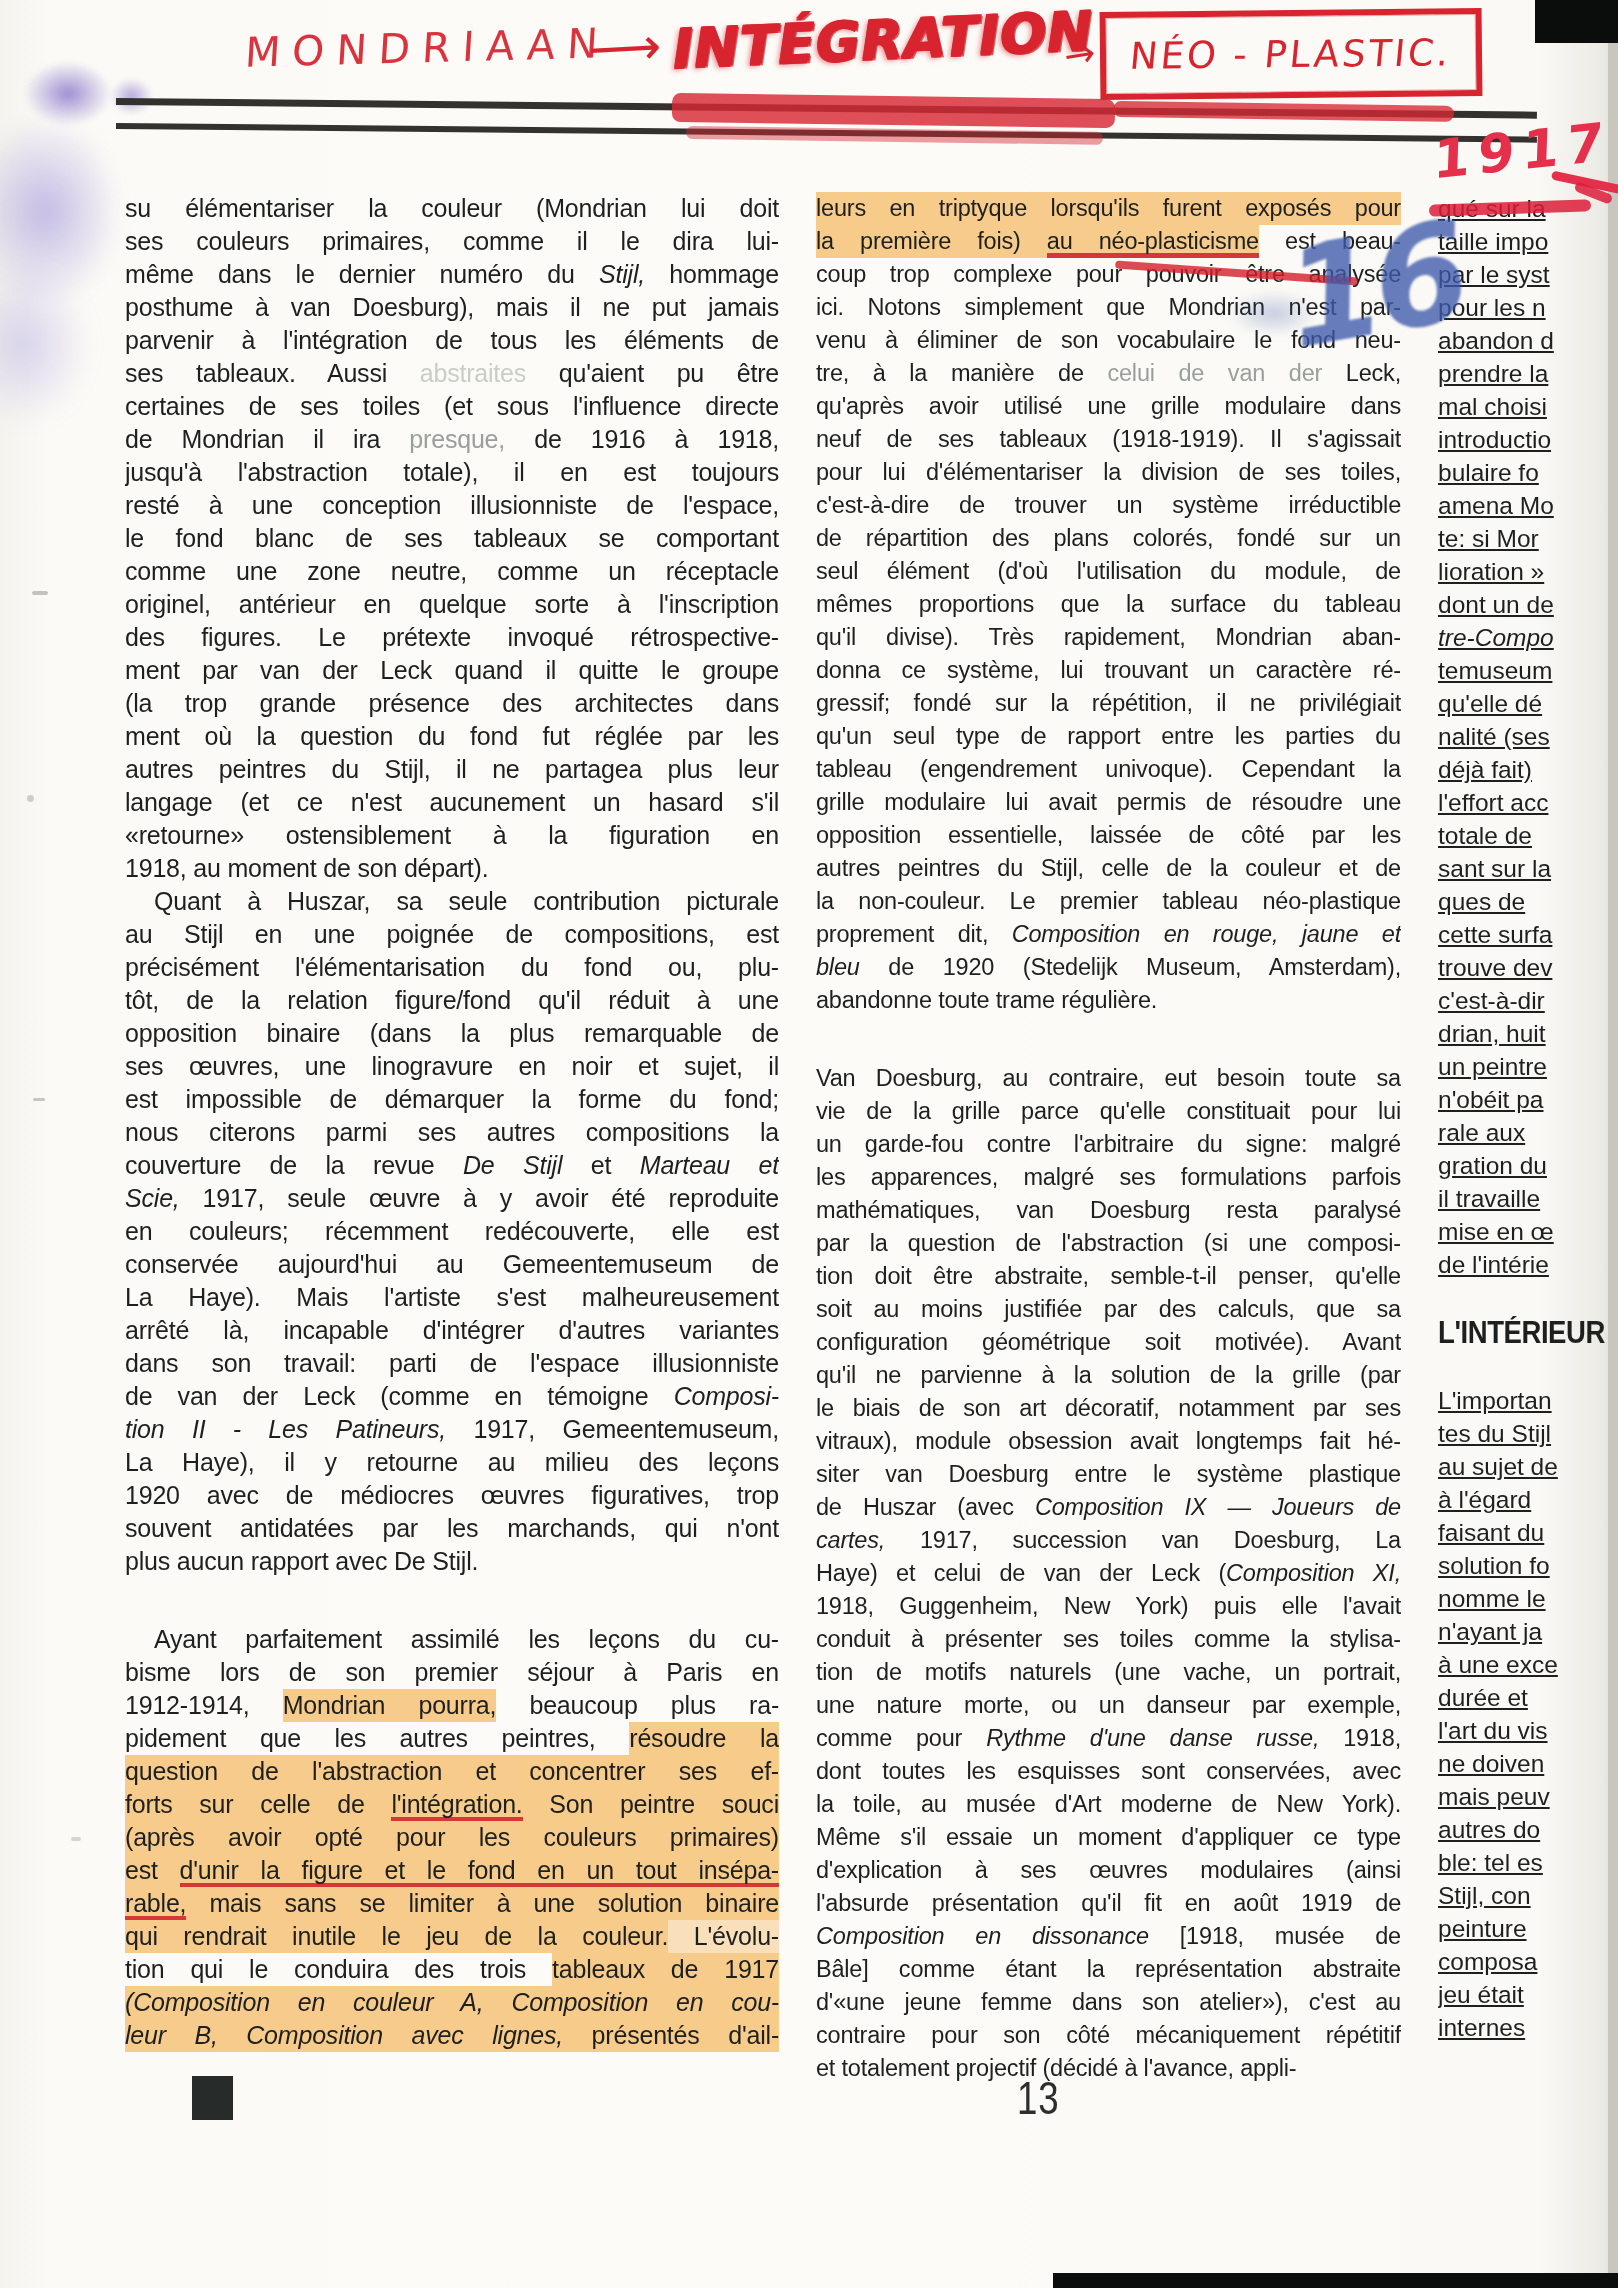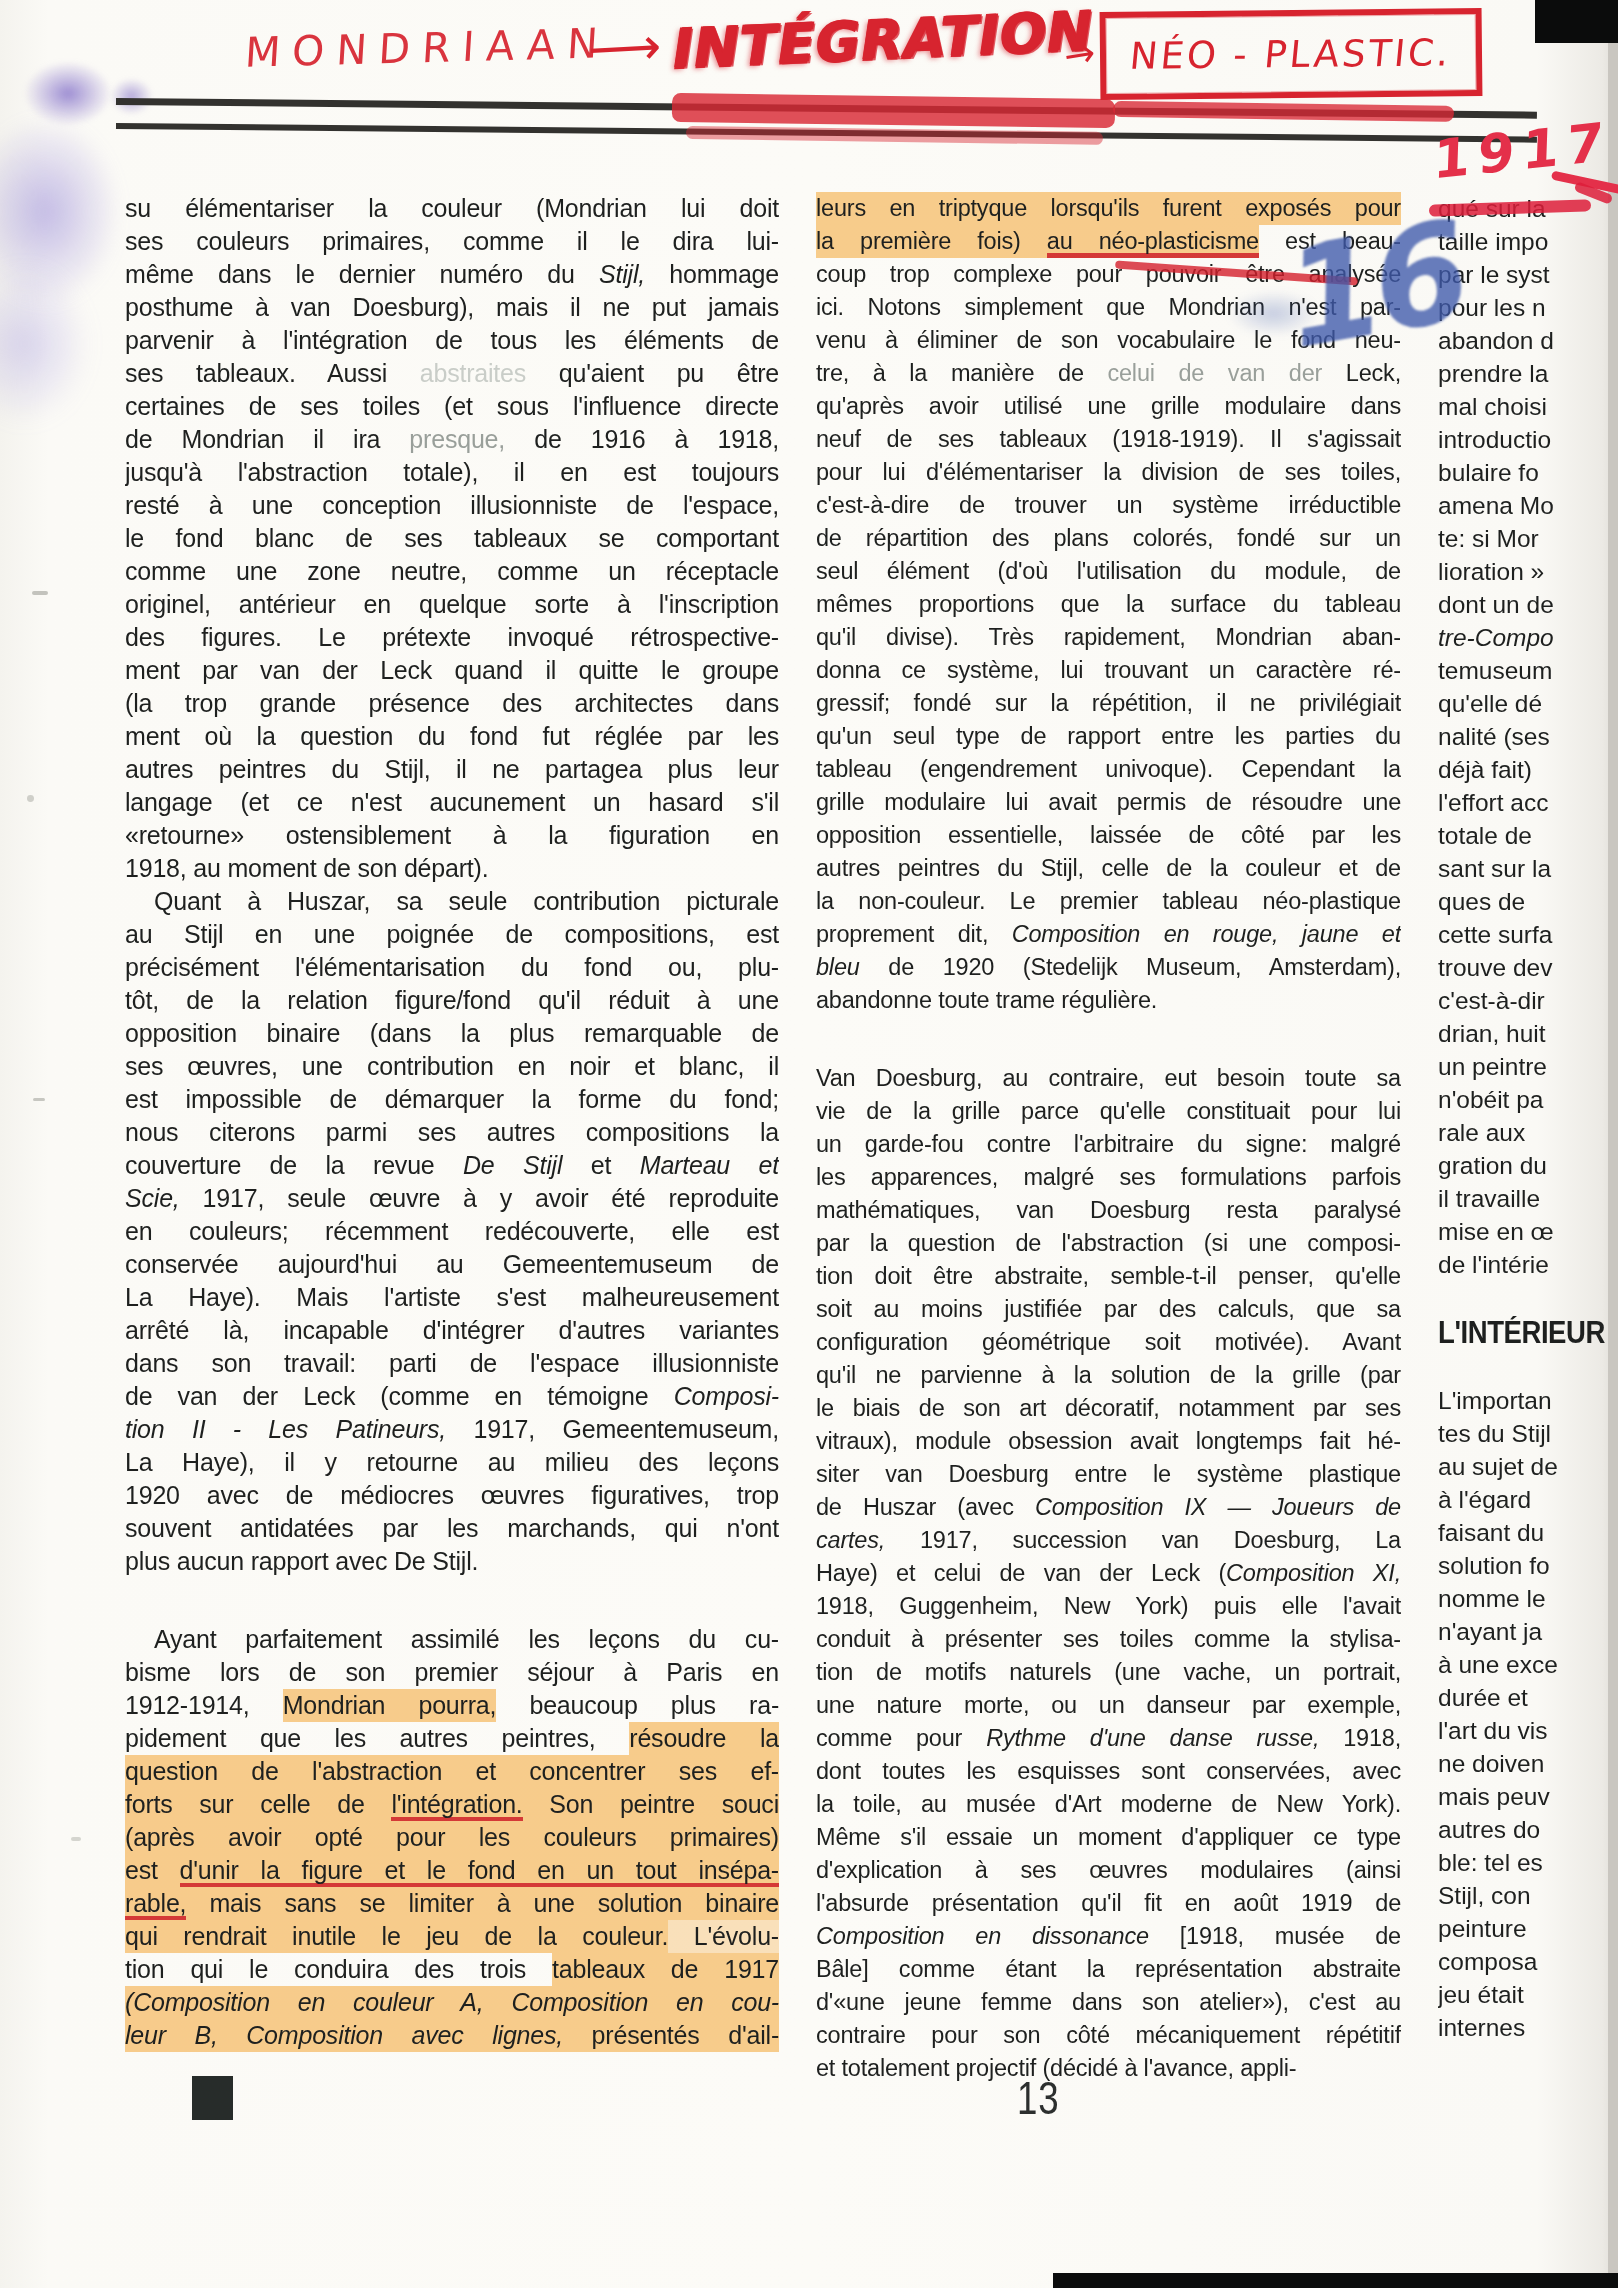--- a/index.html
+++ b/index.html
@@ -5,21 +5,21 @@
   html,body{margin:0;padding:0;background:#e8e6e1;}
   .canvas{
     position:relative; width:1618px; height:2289px; overflow:hidden;
     background:linear-gradient(90deg,#f4f3ee 0,#fbfaf6 3%,#fcfbf7 50%,#faf9f5 95%,#eceae5 99%,#dfddd7 100%);
     font-family:"Liberation Sans",sans-serif; color:#1e201f;
   }
   
   .col{position:absolute; top:192px;}
   .col-left{left:125px; width:654px; font-size:25px; letter-spacing:-0.2px;}
   .col-mid{left:816px; width:585px; font-size:23.5px; letter-spacing:-0.2px;}
-  .col-right{left:1438px; width:174px; font-size:24.5px; overflow:hidden;}
+  .col-right{left:1438px; width:174px; font-size:24.5px; overflow:hidden;text-decoration:underline;}
   .tl{height:33px; line-height:33px; overflow:hidden;}
   .col-right .tl{white-space:nowrap;}
   .j{text-align:justify; text-align-last:justify; -moz-text-align-last:justify; text-justify:inter-word;}
   .ind{padding-left:29px;}
   .it{font-style:italic;}
   .fade{color:#c9cdc8;}
   .fade2{color:#999f9a;}
   .hl{background-color:rgba(243,175,72,.62); padding:4.9px 0;}
   .hl2{background-color:rgba(243,175,72,.35); padding:4.9px 0;}
   .ru{background-image:linear-gradient(rgba(206,31,40,.85),rgba(206,31,40,.85));
@@ -139,21 +139,21 @@
       <div class="tl j"><span>ment où la question du fond fut réglée par les</span></div>
       <div class="tl j"><span>autres peintres du Stijl, il ne partagea plus leur</span></div>
       <div class="tl j"><span>langage (et ce n'est aucunement un hasard s'il</span></div>
       <div class="tl j"><span>«retourne» ostensiblement à la figuration en</span></div>
       <div class="tl"><span>1918, au moment de son départ).</span></div>
       <div class="tl j ind"><span>Quant à Huszar, sa seule contribution picturale</span></div>
       <div class="tl j"><span>au Stijl en une poignée de compositions, est</span></div>
       <div class="tl j"><span>précisément l'élémentarisation du fond ou, plu-</span></div>
       <div class="tl j"><span>tôt, de la relation figure/fond qu'il réduit à une</span></div>
       <div class="tl j"><span>opposition binaire (dans la plus remarquable de</span></div>
-      <div class="tl j"><span>ses œuvres, une contribution en noir et blanc, il</span></div>
+      <div class="tl j"><span>ses œuvres, une linogravure en noir et sujet, il</span></div>
       <div class="tl j"><span>est impossible de démarquer la forme du fond;</span></div>
       <div class="tl j"><span>nous citerons parmi ses autres compositions la</span></div>
       <div class="tl j"><span>couverture de la revue </span><span class="it">De Stijl</span><span> et </span><span class="it">Marteau et</span></div>
       <div class="tl j"><span class="it">Scie,</span><span> 1917, seule œuvre à y avoir été reproduite</span></div>
       <div class="tl j"><span>en couleurs; récemment redécouverte, elle est</span></div>
       <div class="tl j"><span>conservée aujourd'hui au Gemeentemuseum de</span></div>
       <div class="tl j"><span>La Haye). Mais l'artiste s'est malheureusement</span></div>
       <div class="tl j"><span>arrêté là, incapable d'intégrer d'autres variantes</span></div>
       <div class="tl j"><span>dans son travail: parti de l'espace illusionniste</span></div>
       <div class="tl j"><span>de van der Leck (comme en témoigne </span><span class="it">Composi-</span></div>

